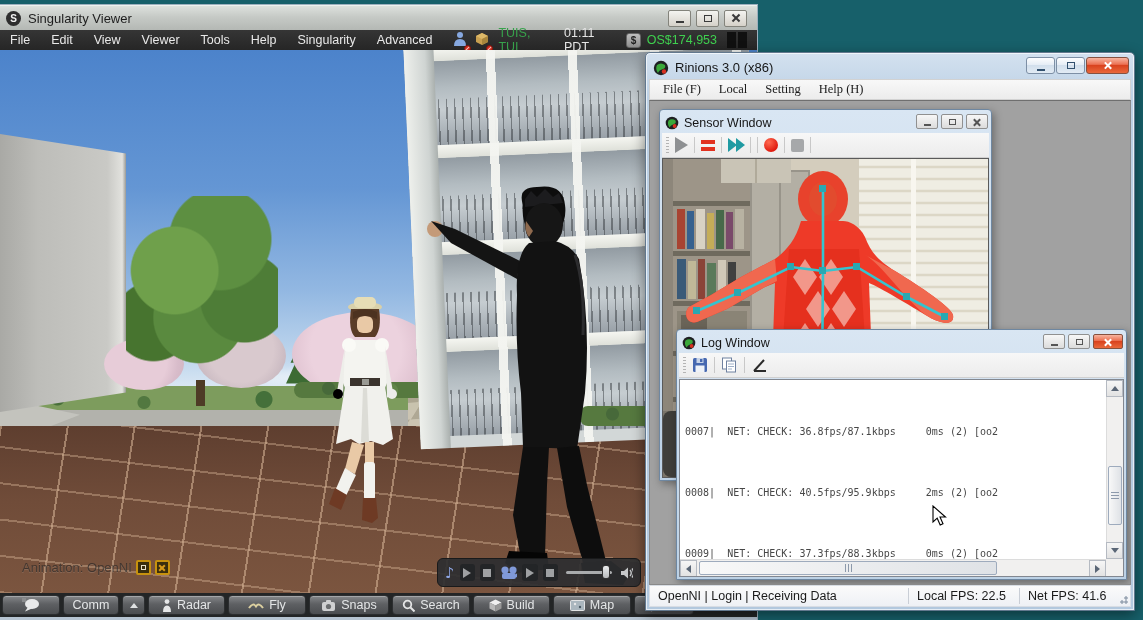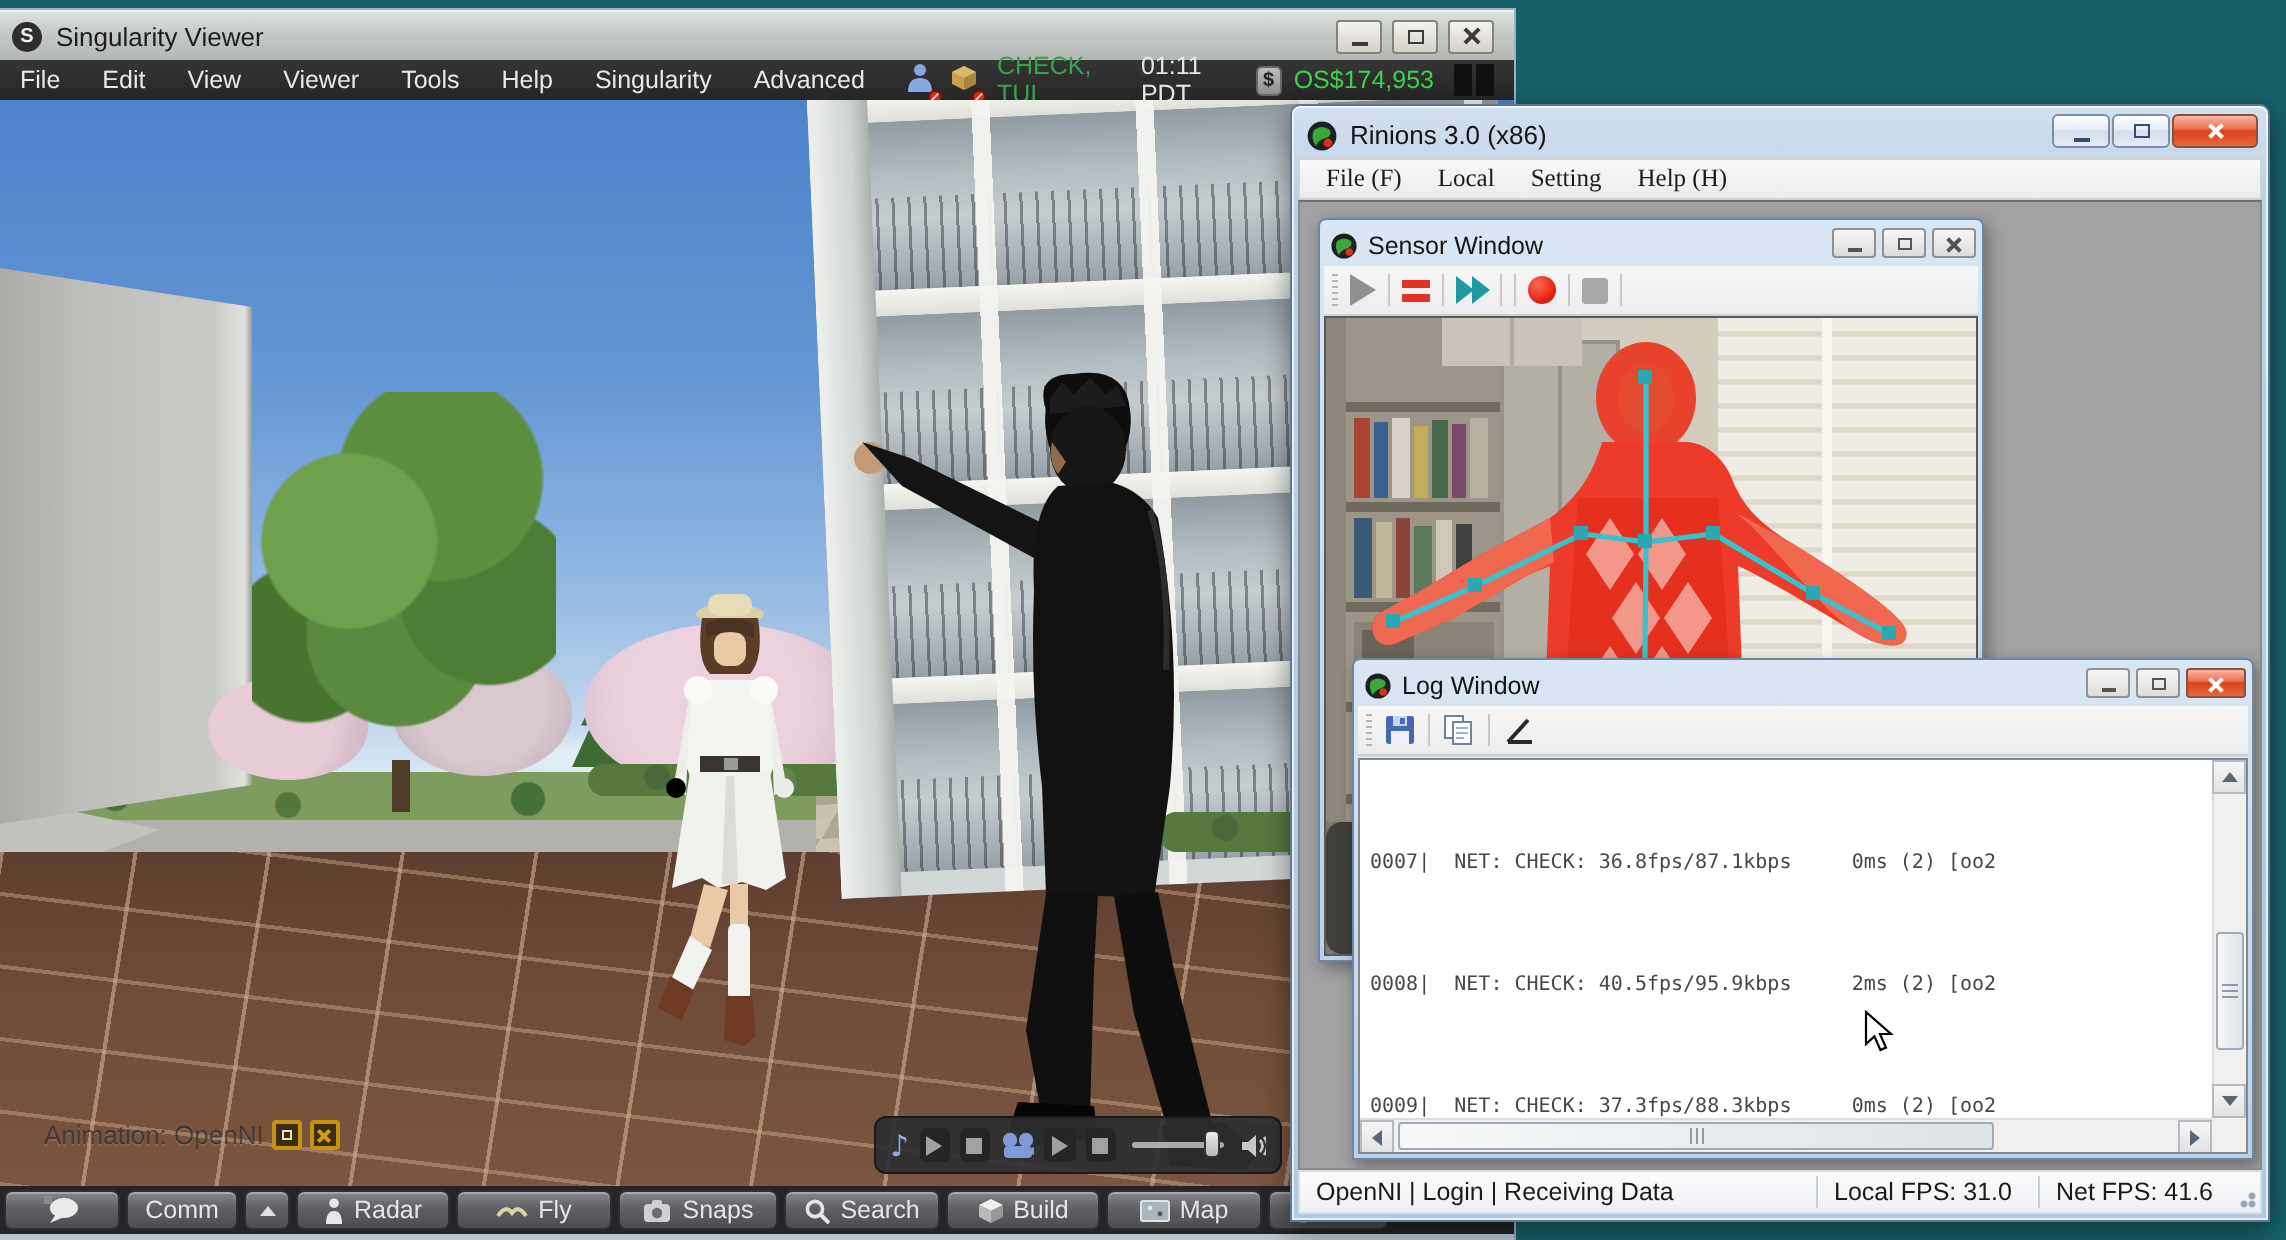--- a/index.html
+++ b/index.html
@@ -241,21 +241,21 @@
           <i class="badge"></i>
         </span>
         <span style="position:relative;margin-right:2px;">
           <svg width="16" height="16">
               <path d="M2,5 L8,2 L14,5 L14,11 L8,14 L2,11 Z" fill="#c8a050"></path>
               <path d="M8,2 L14,5 L8,8 L2,5 Z" fill="#dcb868"></path>
               <path d="M8,8 L14,5 L14,11 L8,14 Z" fill="#a8853c"></path>
             </svg>
           <i class="badge"></i>
         </span>
-        <span class="sv-user">CHECK, TUI</span>
+        <span class="sv-user">TUIS, TUI</span>
         <span class="sv-time">01:11 PDT</span>
         <span class="sv-cashbtn">$</span>
         <span class="sv-balance">OS$174,953</span>
         <span class="sv-blocks">
             <i></i>
             <i></i>
           </span>
       </span>
     </div>
 
@@ -689,21 +689,21 @@
               </span>
           </div>
           <div class="sb-corner"></div>
         </div>
       </div>
     </div>
 
     <div class="rn-statusbar">
       <span class="st-sec" style="width:258px;">OpenNI | Login | Receiving Data</span>
       <span class="st-sep"></span>
-      <span class="st-sec" style="width:110px;">Local FPS: 31.0</span>
+      <span class="st-sec" style="width:110px;">Local FPS: 22.5</span>
       <span class="st-sep"></span>
       <span class="st-sec">Net FPS: 41.6</span>
       <span class="st-grip"></span>
     </div>
   </section>
 
   <svg class="mouse-cursor" width="16" height="22" viewBox="0 0 16 22">
     <path d="M1,1 L1,17 L5.2,13.2 L8.2,20 L11,18.8 L8,12 L13.5,12 Z" fill="#fff" stroke="#000" stroke-width="1.1"></path>
   </svg>
 </div>

